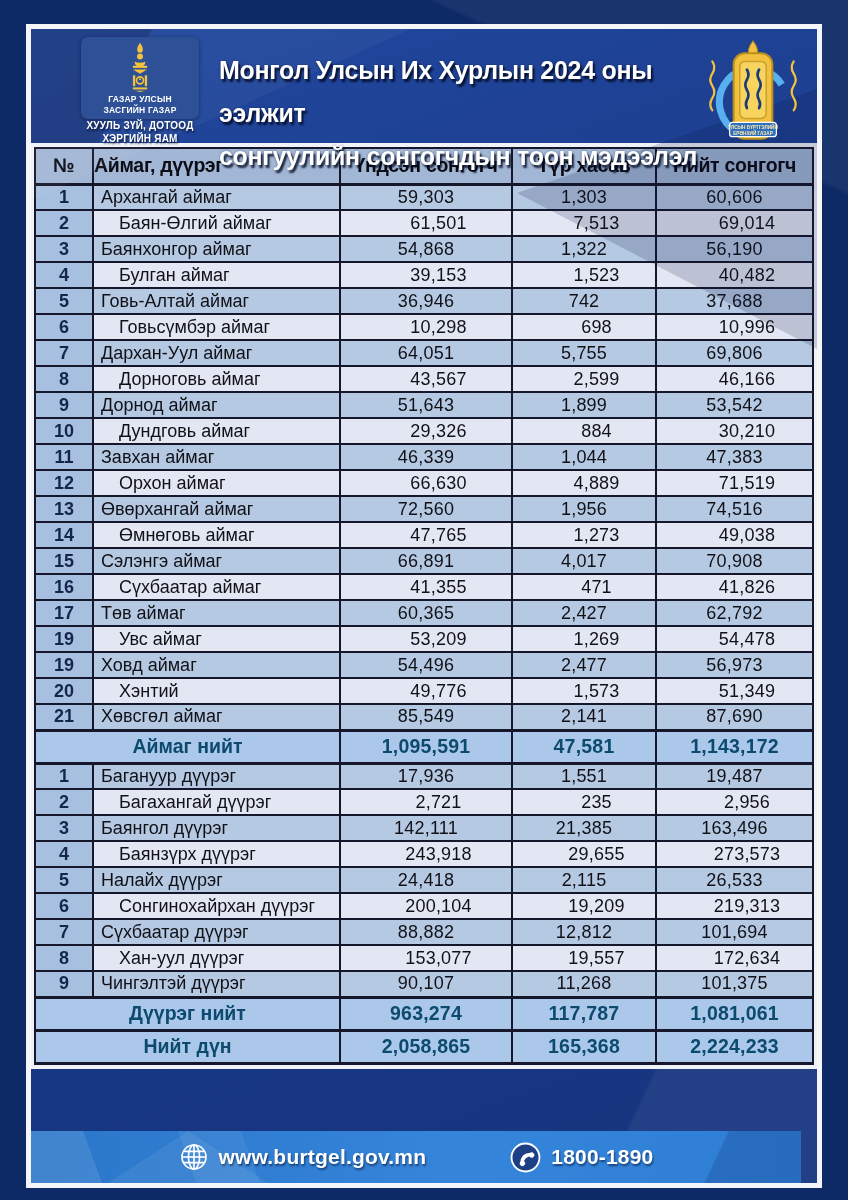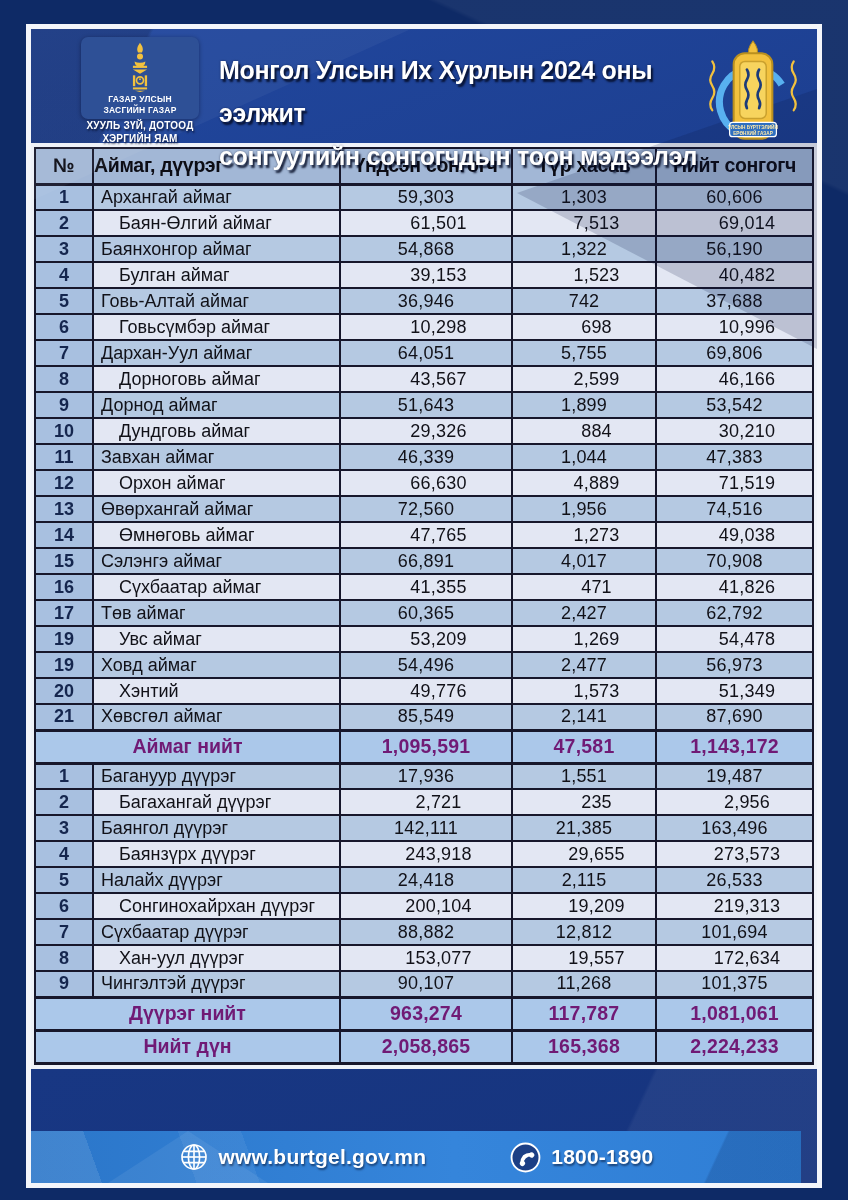--- a/index.html
+++ b/index.html
@@ -63,21 +63,21 @@
     font-size:19.5px; font-weight:bold; letter-spacing:-.3px; border-bottom-width:3px;
   }
   thead th.h-name{text-align:left; }
   tbody td{height:26px; font-size:18px; color:var(--text_dark);}
   td.c-no{background:var(--row_no); text-align:center; font-weight:bold; color:var(--no_text);}
   td.c-name{padding-left:7px; text-align:left;}
   td.c-num{text-align:center; letter-spacing:.2px;}
   tr.odd td.c-name, tr.odd td.c-num{background:var(--row_odd);}
   tr.even td.c-name, tr.even td.c-num{background:var(--row_even);padding-left:25px;}
   tr.trow td{height:33px; background:var(--row_total); font-weight:bold; font-size:19.5px;
-    border-top-width:3px; border-bottom-width:3px; color:#701a75;}
+    border-top-width:3px; border-bottom-width:3px; color:#0c4a6e;}
   tr.trow td.c-label{text-align:center;}
 
   
   .band{
     position:absolute; left:0; right:16px; bottom:0; height:52px;
     background:
       linear-gradient(70deg, rgba(255,255,255,.10) 0 9%, rgba(255,255,255,0) 9% 21%, rgba(255,255,255,.06) 21% 29%, rgba(255,255,255,0) 29%),
       linear-gradient(-65deg, rgba(6,28,78,.18) 0 12%, rgba(0,0,0,0) 12.3%),
       linear-gradient(90deg, #2b76c9, #3585db 55%, var(--band));
     display:flex; align-items:center; justify-content:center; gap:84px;

